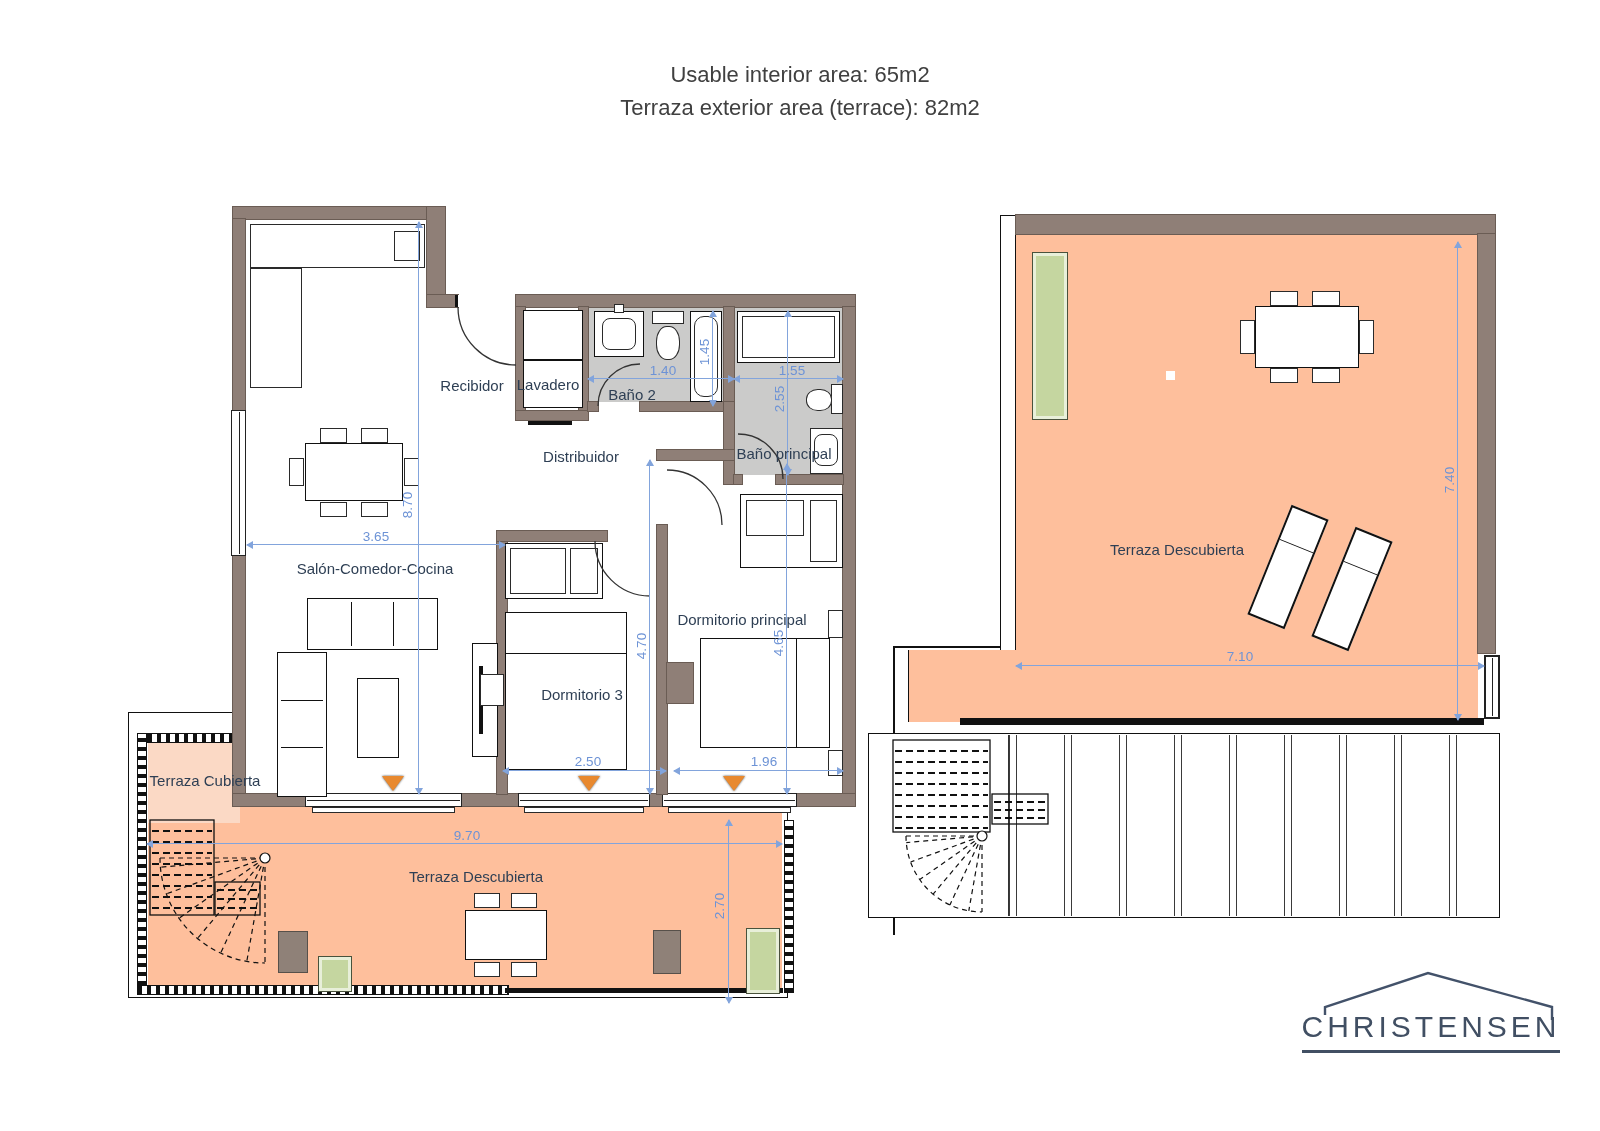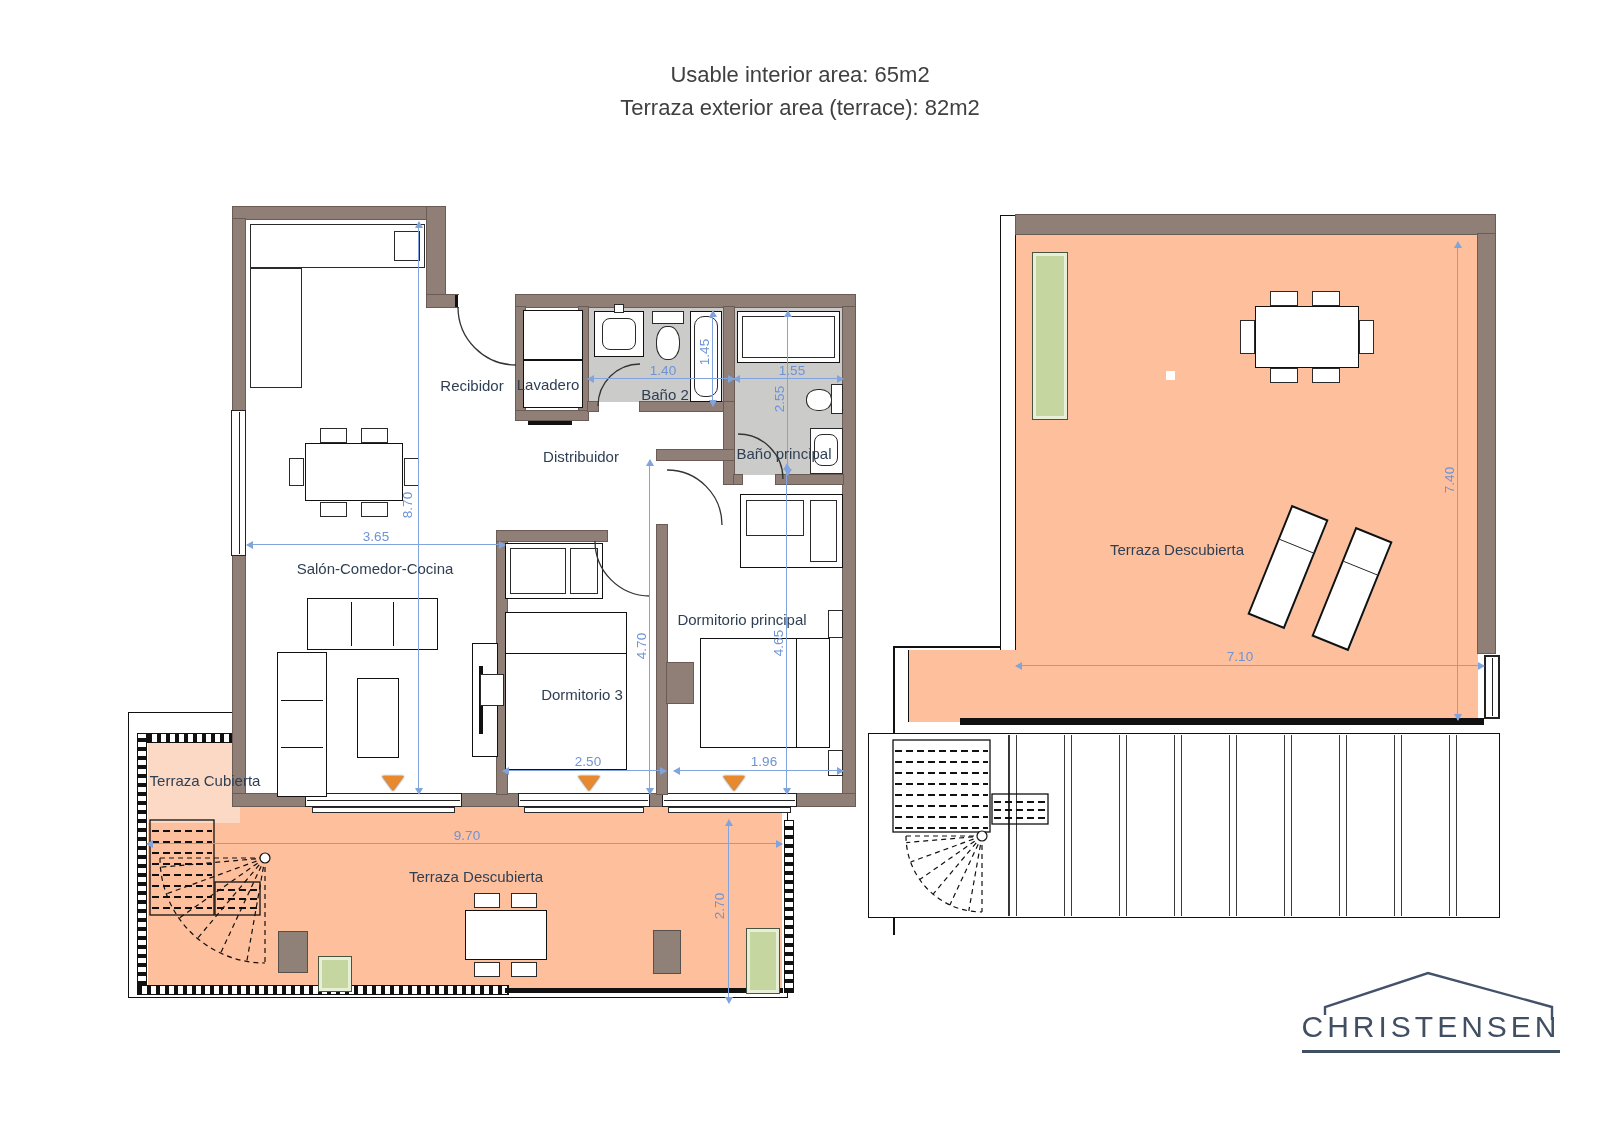--- a/index.html
+++ b/index.html
@@ -245,21 +245,21 @@
   <div class="abs dl" style="left:588px;top:761px;">2.50</div>
   <div class="abs dim-h" style="left:674px;top:770px;width:169px;"></div>
   <div class="abs dl" style="left:764px;top:761px;">1.96</div>
   <div class="abs dim-h" style="left:147px;top:843px;width:635px;"></div>
   <div class="abs dl" style="left:467px;top:835px;">9.70</div>
   <div class="abs dim-v" style="left:728px;top:820px;height:183px;"></div>
   <div class="abs dl rot" style="left:719px;top:906px;">2.70</div>
 
   <div class="abs rl" style="left:472px;top:385px;">Recibidor</div>
   <div class="abs rl" style="left:548px;top:384px;">Lavadero</div>
-  <div class="abs rl" style="left:665px;top:394px;">Baño 2</div>
+  <div class="abs rl" style="left:632px;top:394px;">Baño 2</div>
   <div class="abs rl" style="left:581px;top:456px;">Distribuidor</div>
   <div class="abs rl" style="left:784px;top:453px;">Baño principal</div>
   <div class="abs rl" style="left:375px;top:568px;">Salón-Comedor-Cocina</div>
   <div class="abs rl" style="left:582px;top:694px;">Dormitorio 3</div>
   <div class="abs rl" style="left:742px;top:619px;">Dormitorio principal</div>
   <div class="abs rl" style="left:205px;top:780px;">Terraza Cubierta</div>
   <div class="abs rl" style="left:476px;top:876px;">Terraza Descubierta</div>
 
   <div class="abs blk" style="left:893px;top:646px;width:110px;height:2px;"></div>
   <div class="abs blk" style="left:893px;top:646px;width:2px;height:289px;"></div>

